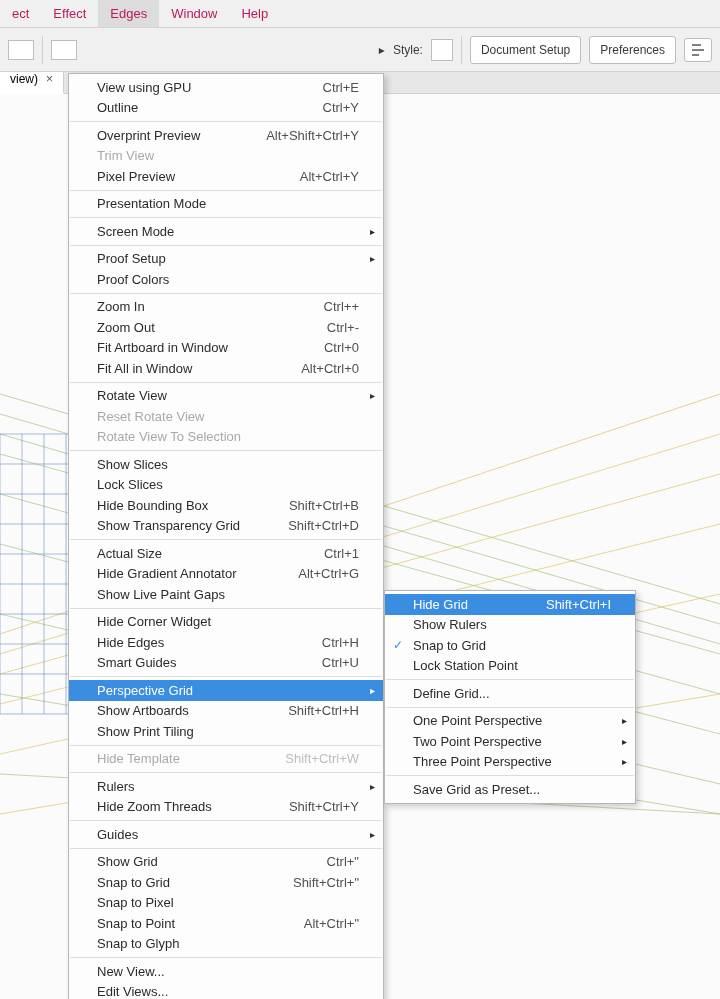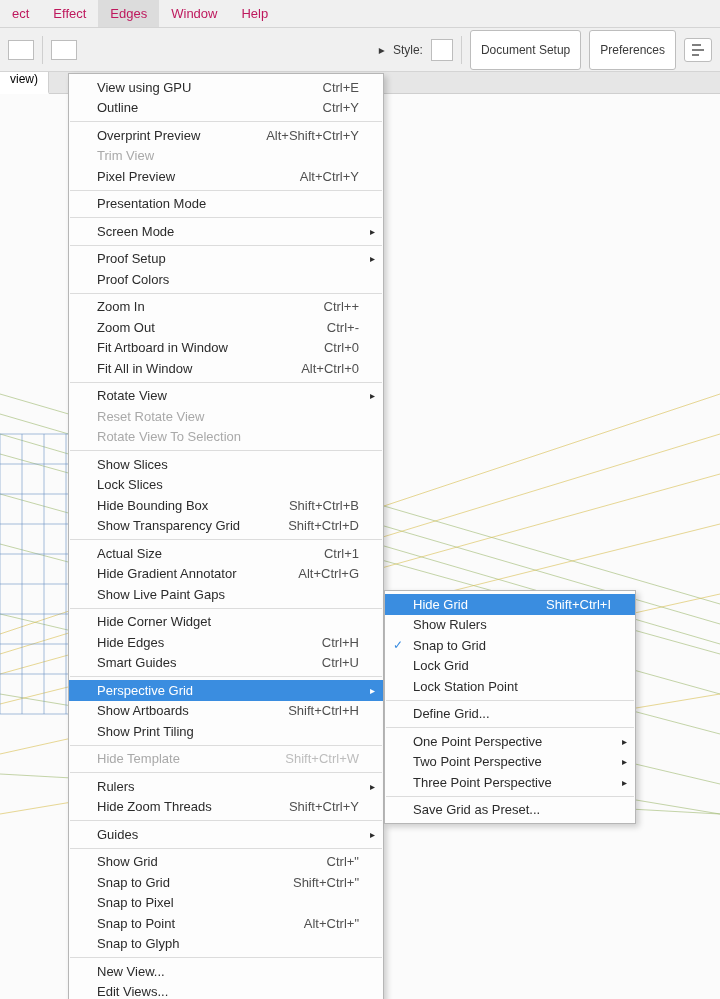--- a/index.html
+++ b/index.html
@@ -6,29 +6,29 @@
   html, body { width: 720px; height: 999px; overflow: hidden; background:#ffffff; }
   body { position: relative; }
 
   
   .menubar { position:absolute; top:0; left:0; right:0; height:28px; background:#f0f0f0; border-bottom:1px solid #d4d4d4; display:flex; align-items:stretch; padding-left:0; font-size:13px; color:#be185d; }
   .menubar .menu-item { padding:0 12px; display:flex; align-items:center; cursor:default; }
   .menubar .menu-item.active { background:#dcdcdc; }
 
   
   .toolbar { position:absolute; top:28px; left:0; right:0; height:44px; background:#f0f0f0; border-bottom:1px solid #d4d4d4; display:flex; align-items:center; gap:8px; padding:0 8px; font-size:12px; color:#3a3a3a; }
-  .toolbar .btn { height:40px; padding:0 10px; background:#fff; border:1px solid #bdbdbd; border-radius:3px; display:flex; align-items:center; cursor:default; }
+  .toolbar .btn { height:28px; padding:0 10px; background:#fff; border:1px solid #bdbdbd; border-radius:3px; display:flex; align-items:center; cursor:default; }
   .toolbar .swatch { width:26px; height:20px; background:#fff; border:1px solid #bdbdbd; }
   .toolbar .divider { width:1px; height:28px; background:#cfcfcf; }
   .toolbar .label { white-space:nowrap; }
   .toolbar .iconbtn { width:28px; height:24px; border:1px solid #bdbdbd; background:#fff; border-radius:3px; display:flex; align-items:center; justify-content:center; }
 
   
   .tabstrip { position:absolute; top:72px; left:0; right:0; height:22px; background:#e6e6e6; border-bottom:1px solid #cfcfcf; display:flex; align-items:stretch; font-size:12px; }
-  .tab { padding:0 10px; display:flex; align-items:flex-start; gap:8px; background:#fff; border-right:1px solid #cfcfcf; border-bottom:2px solid #fff; height:22px;flex-direction:column; }
+  .tab { padding:0 10px; display:flex; align-items:flex-start; gap:8px; background:#fff; border-right:1px solid #cfcfcf; border-bottom:2px solid #fff; height:22px; }
   .tab .close { font-size:12px;  color:#555; }
 
   
   .canvas { position:absolute; top:94px; left:0; right:0; bottom:0; background:#fbfbfb; overflow:hidden; }
   .canvas svg { position:absolute; top:0; left:0; }
 
   
   .menu, .submenu {
     position:absolute;
     background:#fdfdfd;
@@ -301,23 +301,20 @@
       <span class="shortcut">Shift+Ctrl+I</span>
     </div>
     <div class="mi">
       <span class="lbl">Show Rulers</span>
     </div>
     <div class="mi">
       <span class="check">✓</span>
       <span class="lbl">Snap to Grid</span>
     </div>
     <div class="mi">
-      <span class="lbl">Lock Grid</span>
-    </div>
-    <div class="mi">
       <span class="lbl">Lock Station Point</span>
     </div>
     <div class="sep"></div>
     <div class="mi">
       <span class="lbl">Define Grid...</span>
     </div>
     <div class="sep"></div>
     <div class="mi">
       <span class="lbl">One Point Perspective</span>
       <span class="arrow">▸</span>

